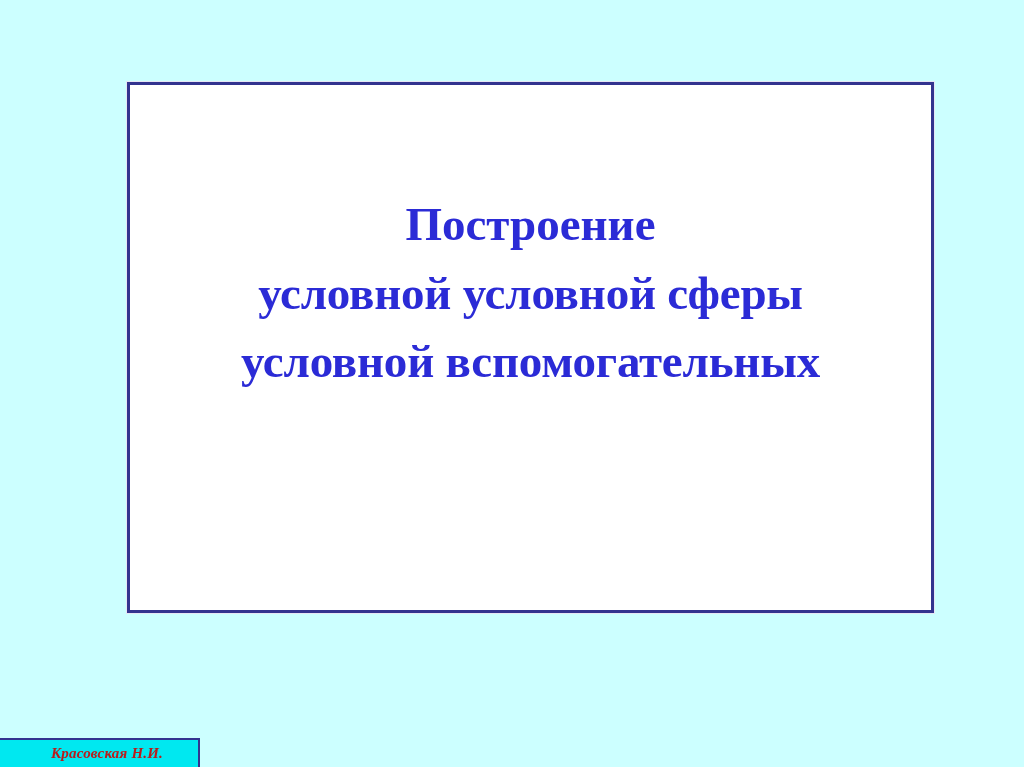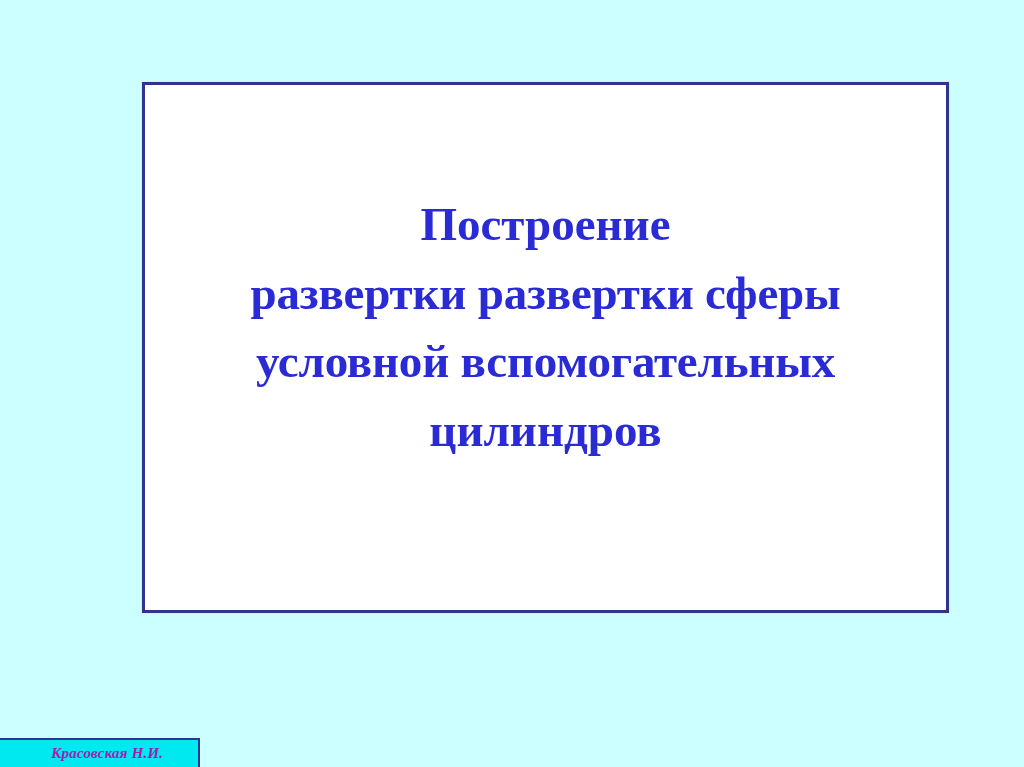--- a/index.html
+++ b/index.html
@@ -26,21 +26,20 @@
   #content-frame {
     position: absolute;
     left: 127px;
     top: 82px;
     width: 807px;
     height: 531px;
     box-sizing: border-box;
     background: #ffffff;
     border: 3px solid #33338f;
     box-shadow: 0 0 0 1px #e6e6f4;
-    margin-left: 15px;
   }
 
   
   #title-block {
     position: absolute;
     left: 0;
     right: 0;
     top: 105px;
     text-align: center;
     color: #2b2bd6;
@@ -73,38 +72,37 @@
     border-right: 2px solid #33338f;
     display: flex;
     align-items: center;
     justify-content: center;
   }
   #author-badge .author-text {
     font-family: "Liberation Serif", "DejaVu Serif", serif;
     font-weight: bold;
     font-style: italic;
     font-size: 15px;
-    color: #a21caf;
+    color: #b91c1c;
     letter-spacing: 0.2px;
     white-space: nowrap;
     padding-left: 16px;
   }
 </style>
 </head>
 <body>
 
 <div id="slide">
 
   <div id="content-frame">
 
     <div id="title-block">
       <span class="title-line">Построение</span>
-      <span class="title-line line-wide">развертки развертки сферы</span>
+      <span class="title-line line-wide">условной условной сферы</span>
       <span class="title-line line-wide">условной вспомогательных</span>
-      <span class="title-line">цилиндров</span>
     </div>
 
   </div>
 
   <div id="author-badge">
     <span class="author-text">Красовская Н.И.</span>
   </div>
 
 </div>
 

